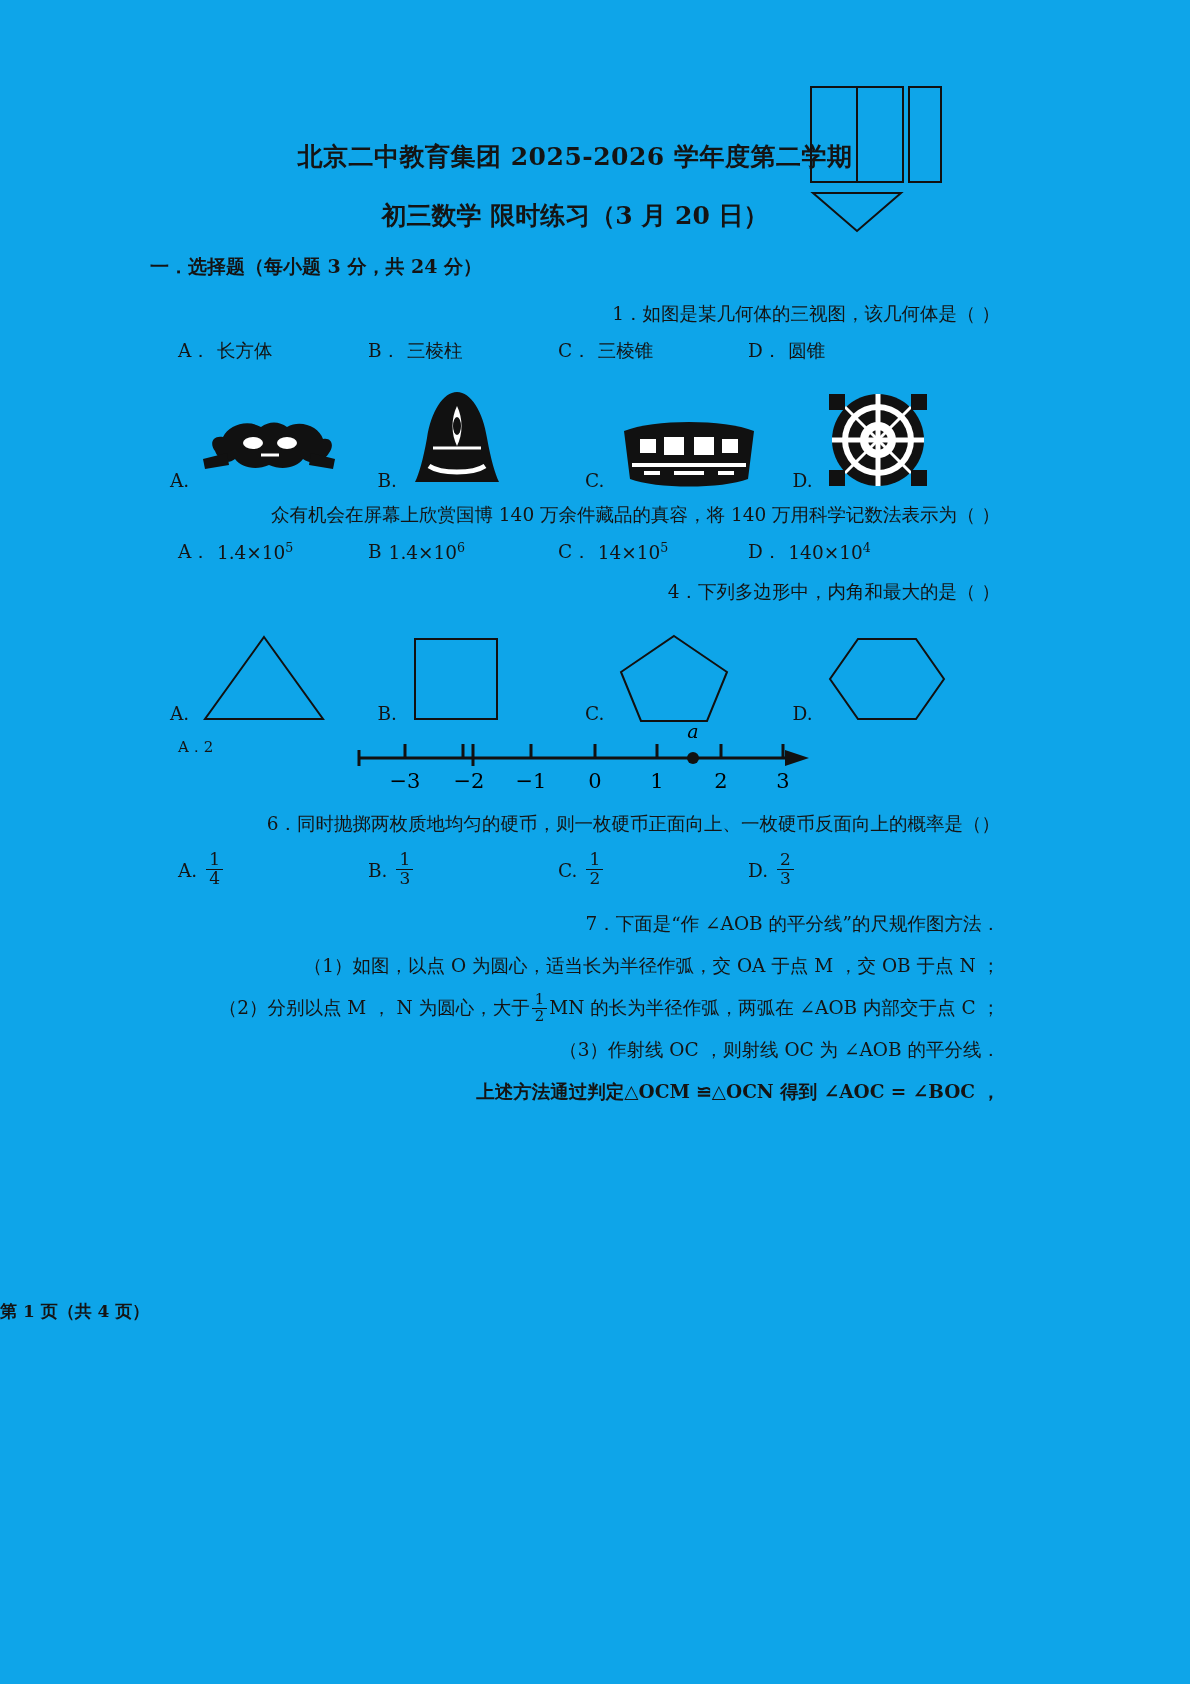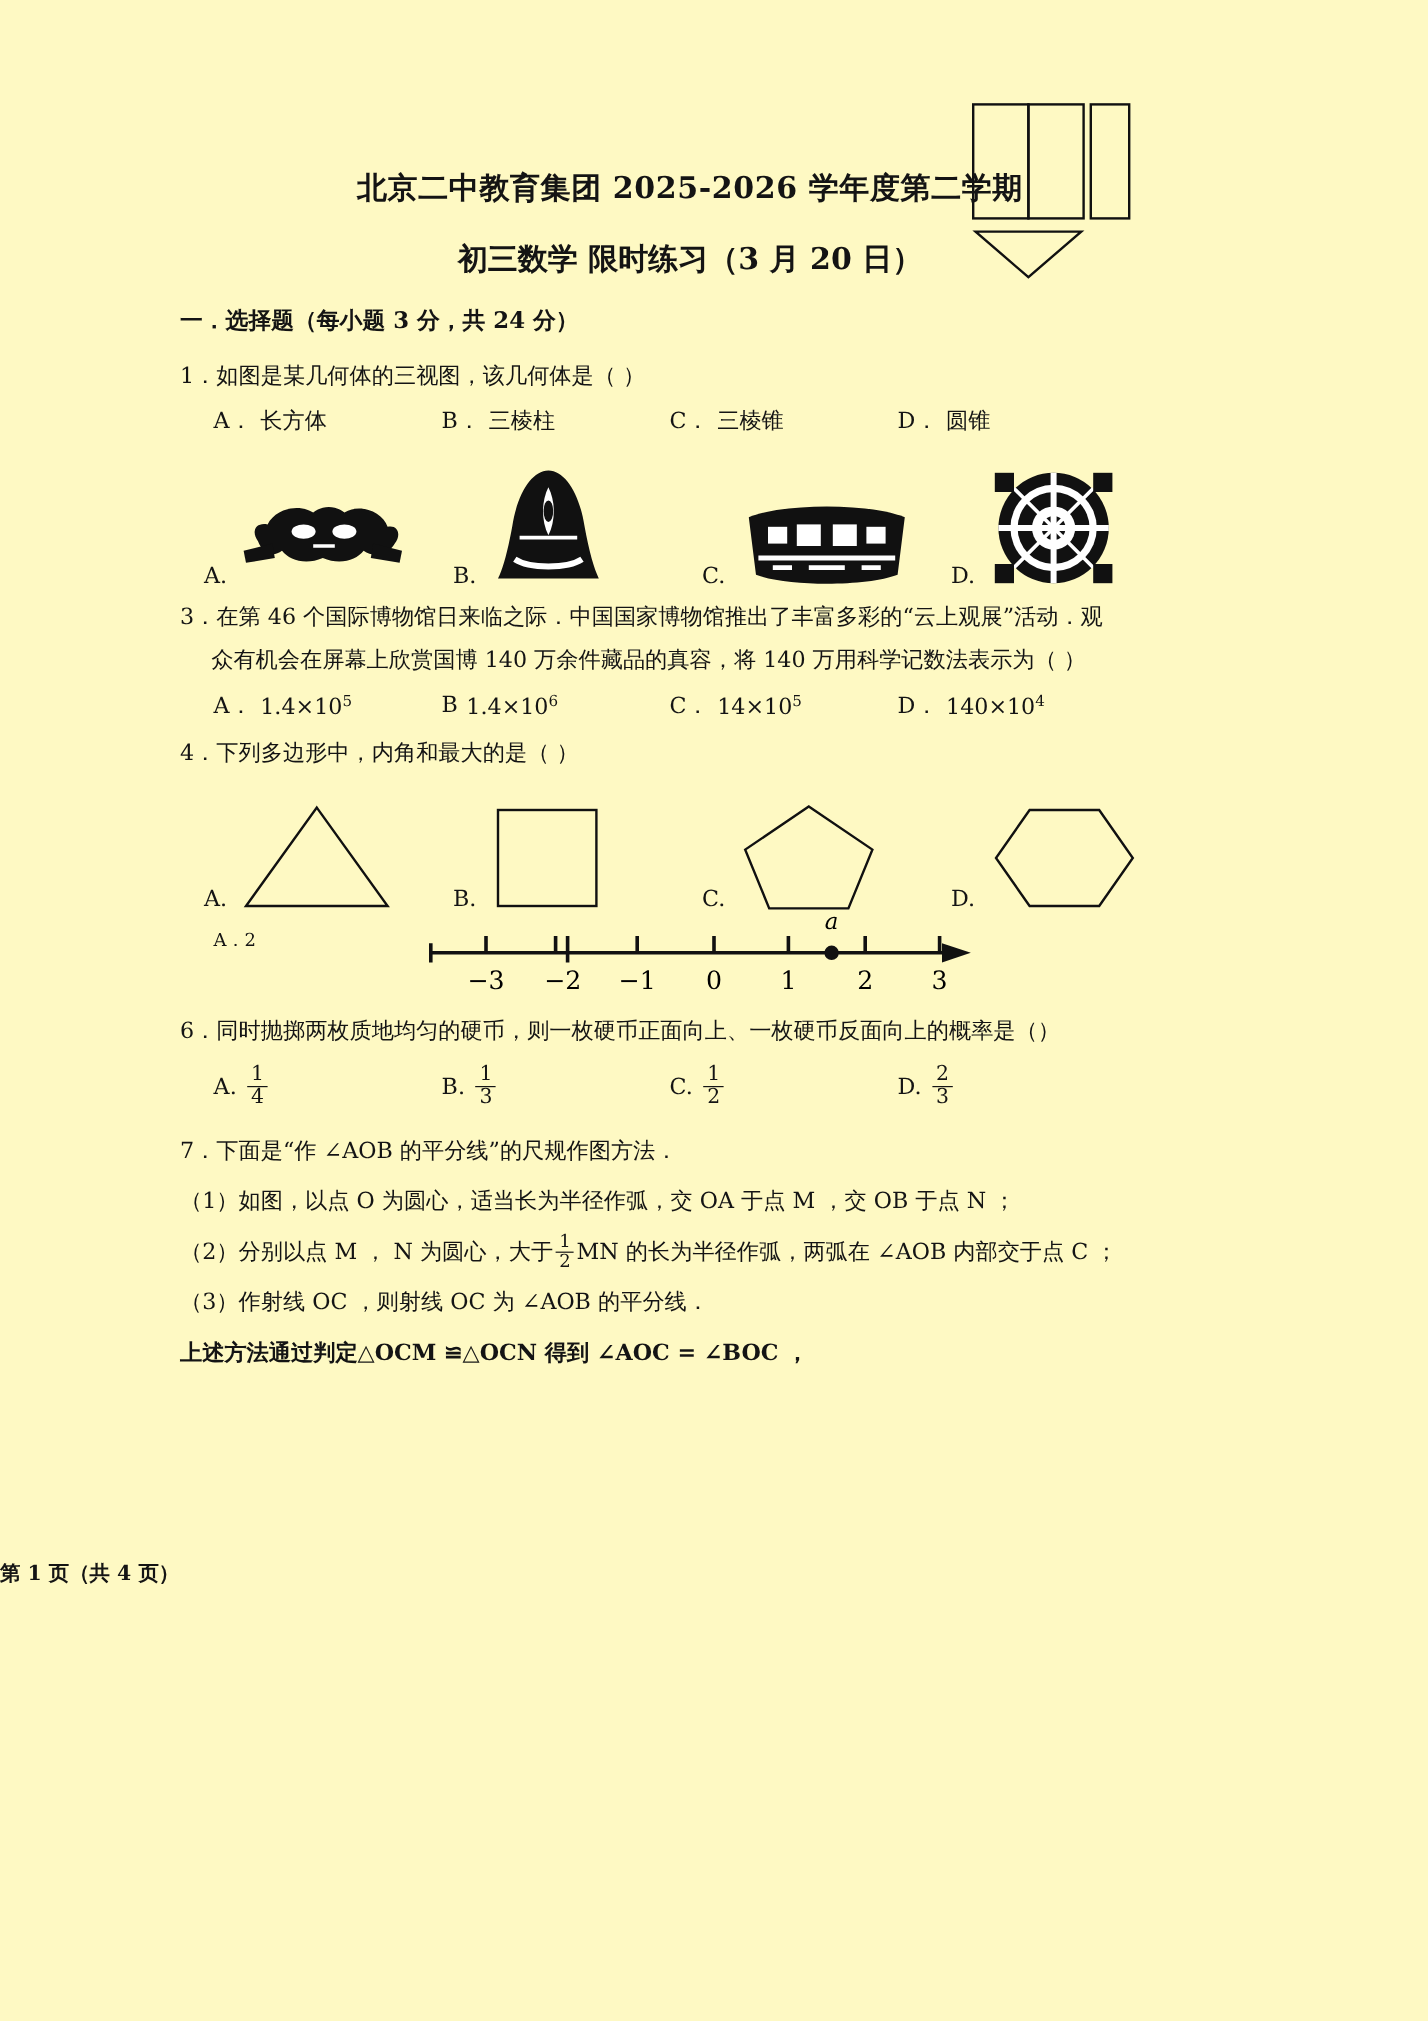--- a/index.html
+++ b/index.html
@@ -6,21 +6,21 @@
   body{
     width:1190px; height:1684px;
     background:#ffffff;
     font-family:"DejaVu Serif", serif;
     color:#141414;
     position:relative;
     overflow:hidden;
   }
   .page{
     position:absolute; left:0; top:0; width:1190px; height:1684px;
-    background:#fef9c3;
+    background:#0ea5e9;
   }
   .sheet{
     position:absolute;
     left:150px; top:140px; width:850px;
   }
   
   .title1{
     text-align:center;
     font-weight:bold;
     font-size:25px;
@@ -38,20 +38,21 @@
   .sec-head{
     font-weight:bold;
     font-size:19px;
     margin:0 0 16px 0;
   }
   
   .q{
     font-size:18.5px;
     line-height:1.95;
     margin:0 0 6px 0;
+    text-align:right;
   }
   .q-line{ display:block; }
   .indent{ text-indent:0; padding-left:26px; }
   .opts{
     display:flex;
     font-size:18.5px;
     padding-left:28px;
     margin:4px 0 10px 0;
   }
   .opt{ width:190px; display:flex; align-items:center; gap:7px;}
@@ -179,21 +180,20 @@
           <path d="M22 19 L88 85 M88 19 L22 85" stroke="#fff" stroke-width="3"></path>
           <rect x="6" y="6" width="16" height="16" class="pat"></rect>
           <rect x="88" y="6" width="16" height="16" class="pat"></rect>
           <rect x="6" y="82" width="16" height="16" class="pat"></rect>
           <rect x="88" y="82" width="16" height="16" class="pat"></rect>
         </svg>
       </div>
     </div>
 
     <div class="q">
-      <span class="q-line"><span>3．</span><span>在第 46 个国际博物馆日来临之际．中国国家博物馆推出了丰富多彩的“云上观展”活动．观</span></span>
       <span class="q-line indent">众有机会在屏幕上欣赏国博 140 万余件藏品的真容，将 140 万用科学记数法表示为（      ）</span>
     </div>
     <div class="opts">
       <div class="opt">
         <span class="opt-lab">A．</span>
         <span><span>1.4×10</span><sup>5</sup></span>
       </div>
       <div class="opt">
         <span class="opt-lab">B</span>
         <span><span>1.4×10</span><sup>6</sup></span>

